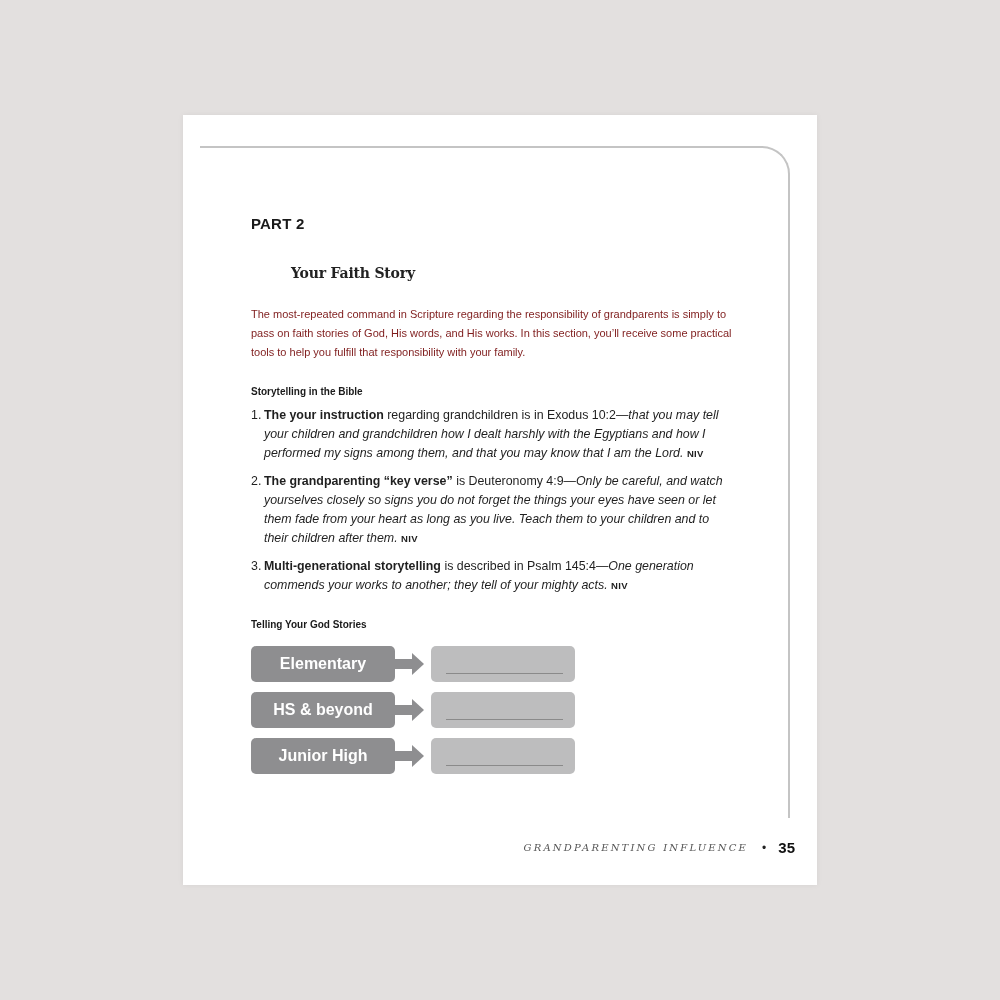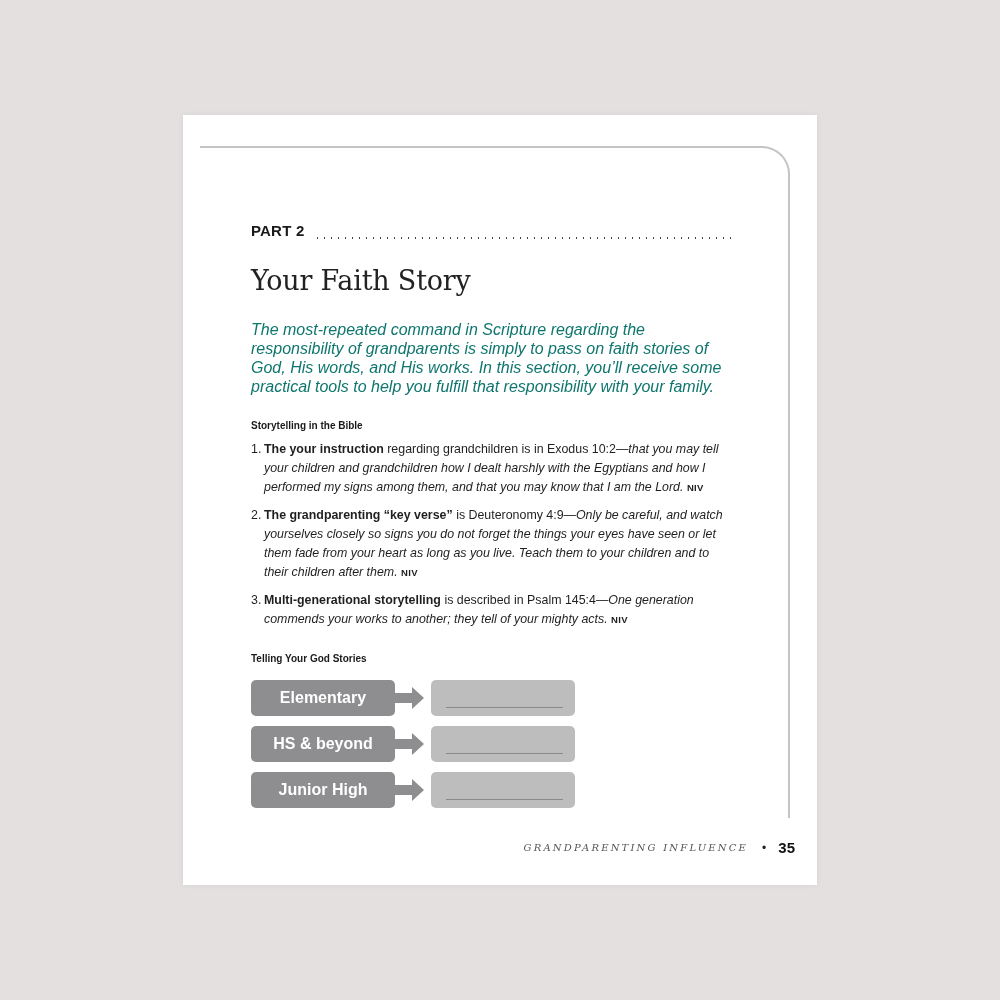--- a/index.html
+++ b/index.html
@@ -26,22 +26,23 @@
       border-top-right-radius: 28px;
       box-sizing: border-box;
     }
     .content {
       position: absolute;
       left: 68px; top: 100px;
       width: 484px;
       color: #1d1d1d;
     }
     .part-row {
-      display: flex; align-items: flex-end;
+      display: flex; align-items: flex-start;
       height: 24px;
+      flex-direction: column;
     }
     .part-label {
       font-family: "Liberation Sans", sans-serif;
       font-weight: bold;
       font-size: 15px;
       letter-spacing: 0.2px;
       color: #1a1a1a;
       white-space: nowrap;
     }
     .part-dots {
@@ -49,31 +50,31 @@
       margin-left: 10px;
       height: 2px;
       background-image: radial-gradient(circle, #444 0.9px, transparent 1.1px);
       background-size: 7px 2px;
       background-repeat: repeat-x;
       margin-top: 1px;
     }
     .title {
       margin-top: 26px;
       font-family: "DejaVu Serif", serif;
-      font-size: 27px;
-      font-weight: normal;
+      font-size: 14px;
+      font-weight: bold;
       color: #222;
       letter-spacing: -0.2px;
+      margin-left: 40px;
     }
     .intro {
       margin-top: 24px;
-      font-size: 16px;
+      font-size: 11px;
       line-height: 19px;
-      color: #0f766e;
-      font-style: italic;
+      color: #7f1d1d;
     }
     .section-heading {
       margin-top: 24px;
       font-size: 10px;
       font-weight: bold;
       color: #1a1a1a;
     }
     ol.items {
       list-style: none;
       margin: 9px 0 0 0; padding: 0;

